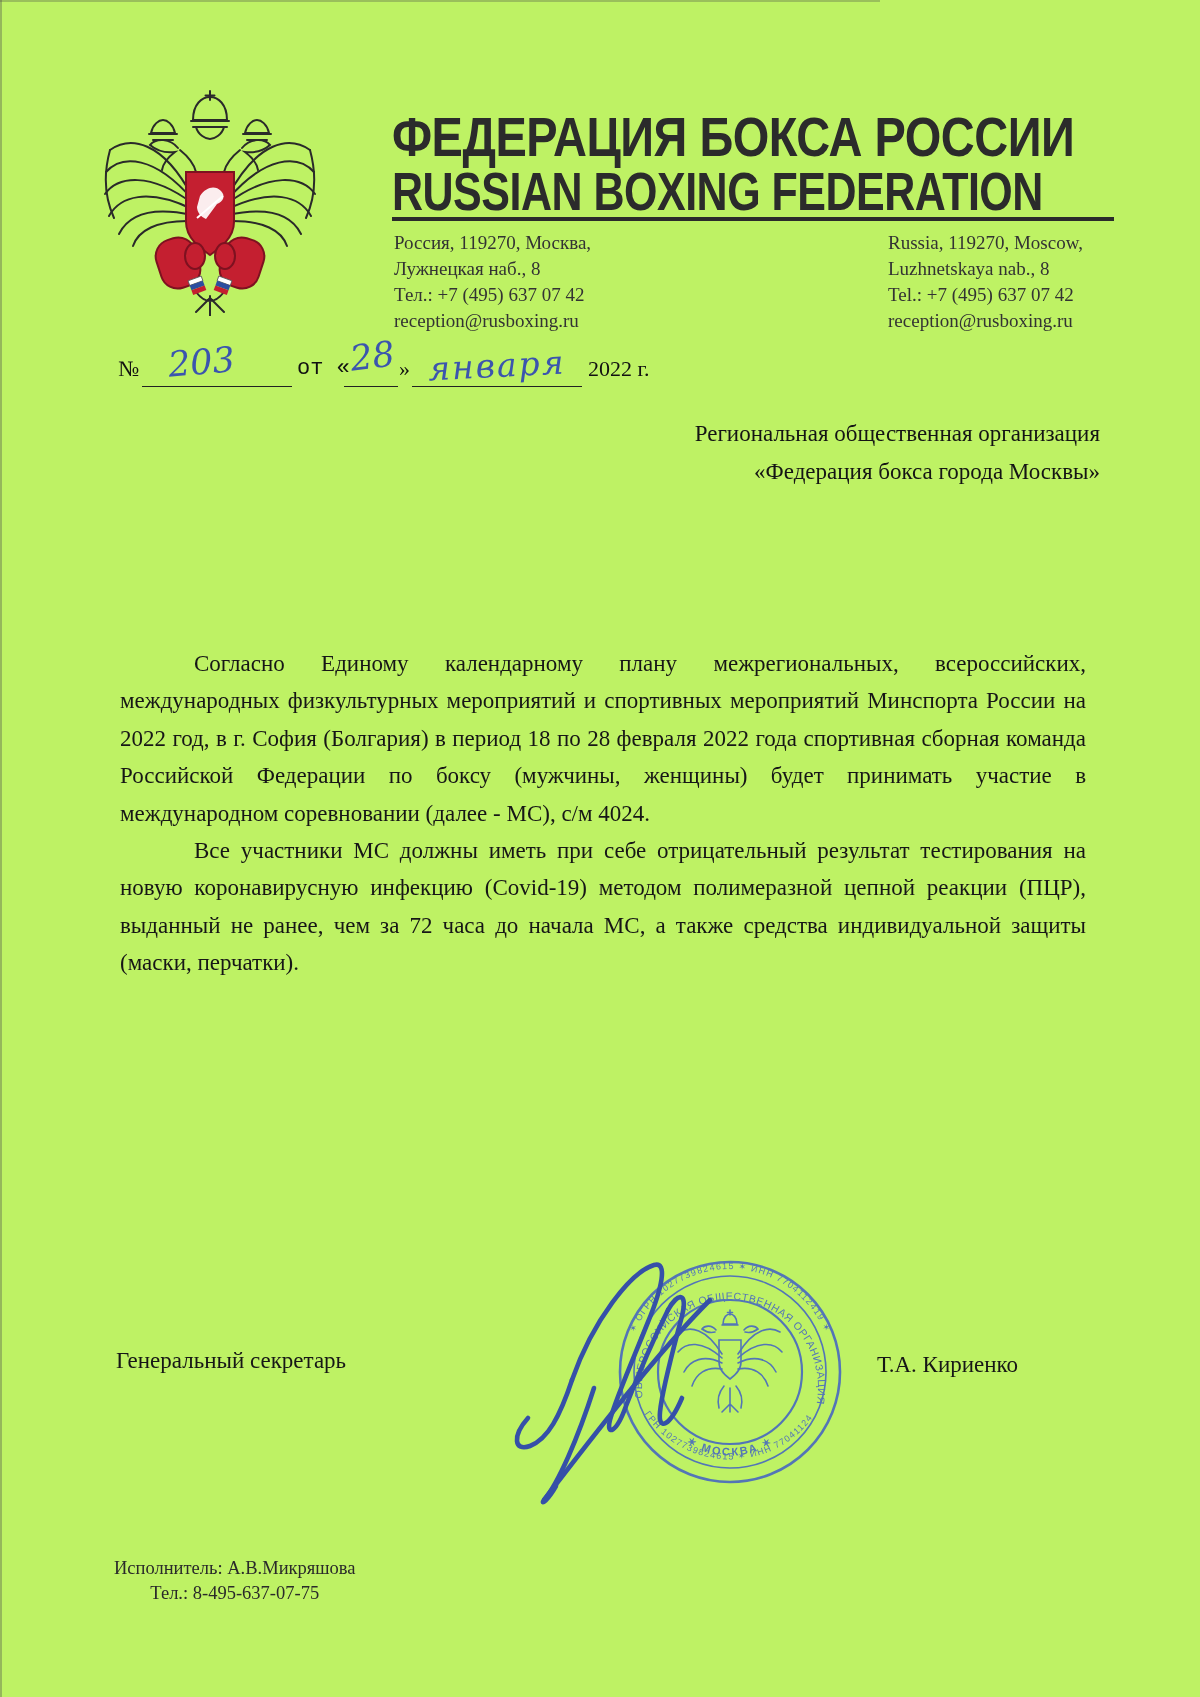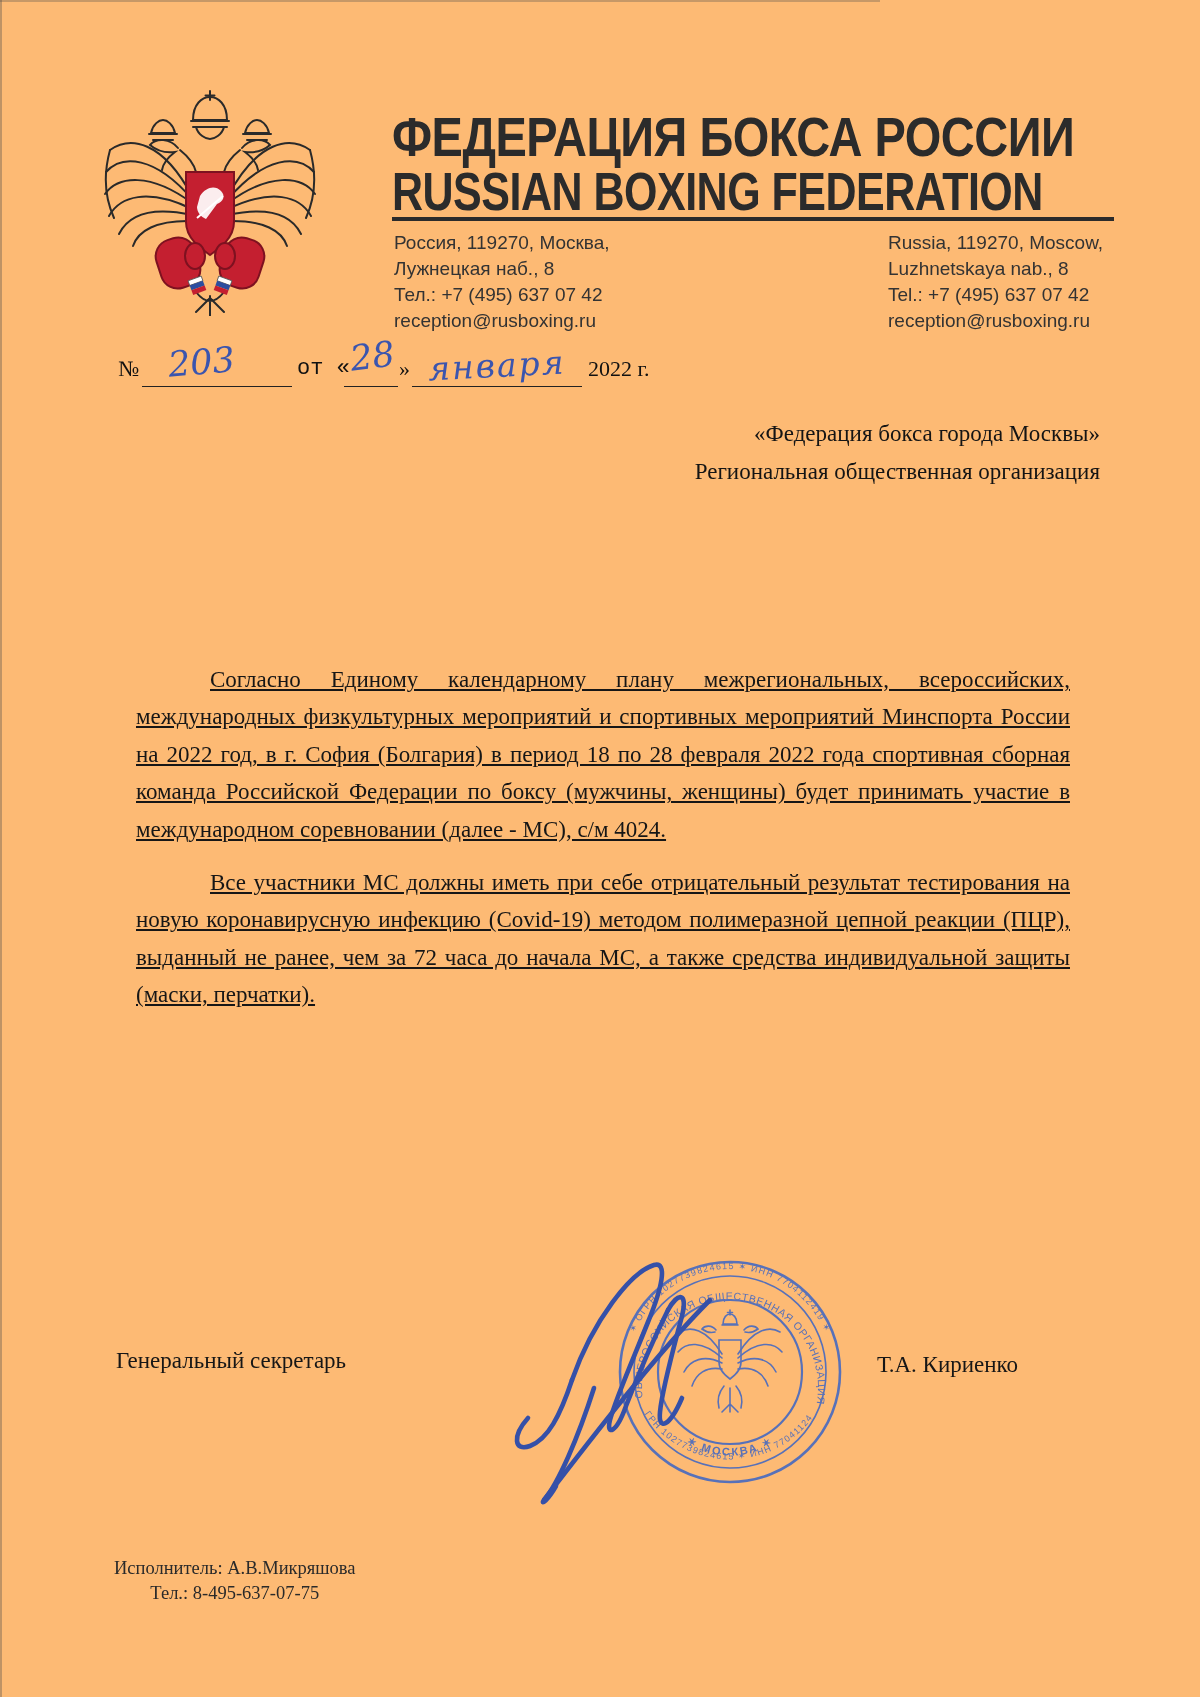--- a/index.html
+++ b/index.html
@@ -1,43 +1,43 @@
 <!DOCTYPE html>
 <html><head>
 <meta charset="utf-8">
 <style>
   html,body{margin:0;padding:0;background:#ffffff;}
-  .page{position:relative;width:1200px;height:1697px;background:#fdba74;overflow:hidden;
+  .page{position:relative;width:1200px;height:1697px;background:#bef264;overflow:hidden;
         font-family:"Liberation Serif", serif;color:#1b1b1b;}
   .abs{position:absolute;}
   
   .scan-edge-left{left:0;top:0;width:2px;height:1697px;background:#4a4a4a;opacity:.35;}
   .scan-edge-top{left:0;top:0;width:880px;height:2px;background:#4a4a4a;opacity:.3;}
   
   .org-title{font-family:"Liberation Sans", sans-serif;font-weight:bold;color:#2b2b2b;
              white-space:nowrap;transform-origin:left top;letter-spacing:-0.5px;}
   .title-ru{left:392px;top:104px;font-size:47px;transform:scaleY(1.18);}
   .title-en{left:392px;top:161px;font-size:43px;transform:scaleY(1.26);}
   .divider{left:392px;top:217px;width:722px;height:4px;background:#2b2b2b;}
   .addr{font-family:"Liberation Sans", sans-serif;font-size:19px;line-height:26px;color:#333;}
-  .addr div{white-space:nowrap;}
+  .addr div{white-space:nowrap;font-family:Liberation Serif, serif;}
   .addr-ru{left:394px;top:230px;}
   .addr-en{left:888px;top:230px;}
   
   .ref-static{font-size:22px;color:#111;white-space:nowrap;}
   .uline{border-top:1.6px solid #222;height:0;}
   .hand{font-family:"DejaVu Serif", serif;font-style:italic;color:#3b55ae;white-space:nowrap;}
   .hand-num{font-size:35px;}
   .hand-month{font-size:33px;letter-spacing:2px;}
   
   .recipient{right:100px;top:415px;text-align:right;font-size:23px;line-height:38px;color:#141414;}
   
   .body-text{left:120px;top:645px;width:966px;font-size:23px;line-height:37.4px;
              text-align:justify;color:#161616;}
-  .body-text p{margin:16px;text-indent:74px;text-decoration:underline;}
+  .body-text p{margin:0;text-indent:74px;}
   
   .sig-label{left:116px;top:1348px;font-size:23px;color:#161616;}
   .sig-name{left:877px;top:1352px;font-size:23px;color:#161616;}
   .stamp-wrap{left:616px;top:1258px;width:228px;height:228px;opacity:.92;}
   .sign-wrap{left:498px;top:1248px;width:300px;height:262px;}
   
   .footer{left:114px;top:1556px;font-size:18.5px;line-height:25px;color:#2a2a2a;text-align:center;}
 </style>
 </head>
 <body>
@@ -127,22 +127,22 @@
   <div class="abs hand hand-num" style="left:168px;top:342px;transform:rotate(-5deg);">203</div>
   <div class="abs ref-static" style="left:297px;top:356px;font-family:Liberation Mono, monospace;">от «</div>
   <div class="abs uline" style="left:344px;top:386px;width:54px;"></div>
   <div class="abs hand hand-num" style="left:350px;top:336px;transform:rotate(-7deg);">28</div>
   <div class="abs ref-static" style="left:399px;top:356px;">»</div>
   <div class="abs uline" style="left:412px;top:386px;width:170px;"></div>
   <div class="abs hand hand-month" style="left:428px;top:346px;transform:rotate(-3deg);">января</div>
   <div class="abs ref-static" style="left:588px;top:356px;">2022 г.</div>
 
   <div class="abs recipient">
+    <div>Региональная общественная организация</div>
     <div>«Федерация бокса города Москвы»</div>
-    <div>Региональная общественная организация</div>
   </div>
 
   <div class="abs body-text">
     <p>Согласно Единому календарному плану межрегиональных, всероссийских, международных физкультурных мероприятий и спортивных мероприятий Минспорта России на 2022 год, в г. София (Болгария) в период 18 по 28 февраля 2022 года спортивная сборная команда Российской Федерации по боксу (мужчины, женщины) будет принимать участие в международном соревновании (далее - МС), с/м 4024.</p>
     <p>Все участники МС должны иметь при себе отрицательный результат тестирования на новую коронавирусную инфекцию (Covid-19) методом полимеразной цепной реакции (ПЦР), выданный не ранее, чем за 72 часа до начала МС, а также средства индивидуальной защиты (маски, перчатки).</p>
   </div>
 
   <div class="abs sig-label">Генеральный секретарь</div>
   <div class="abs sig-name">Т.А. Кириенко</div>
 

